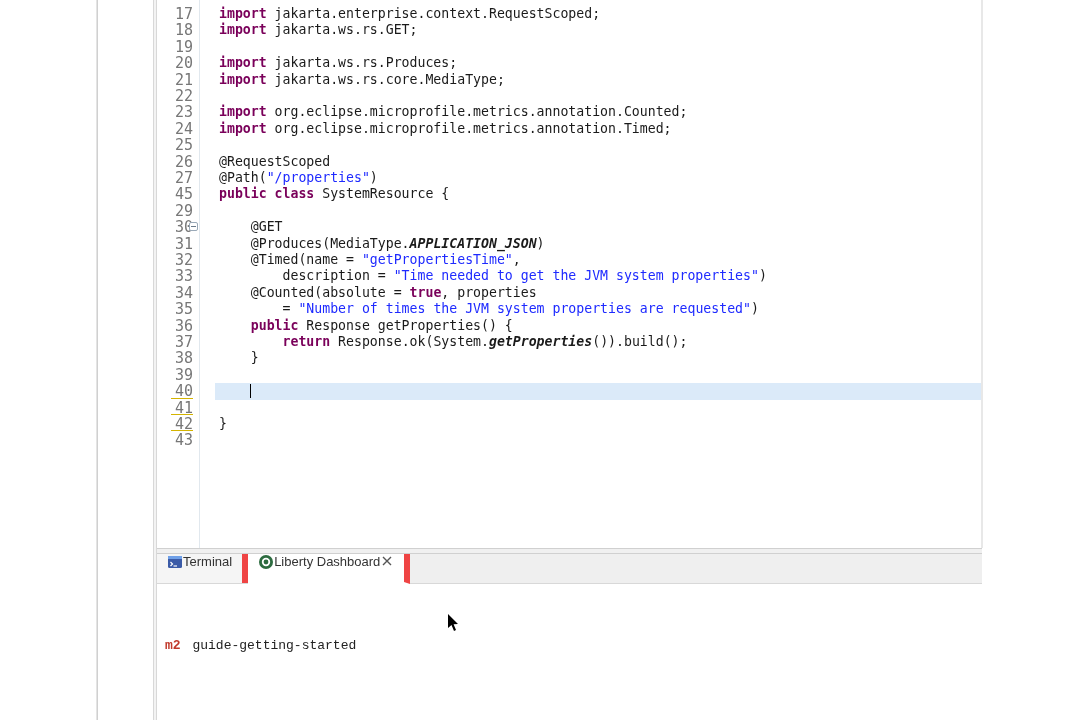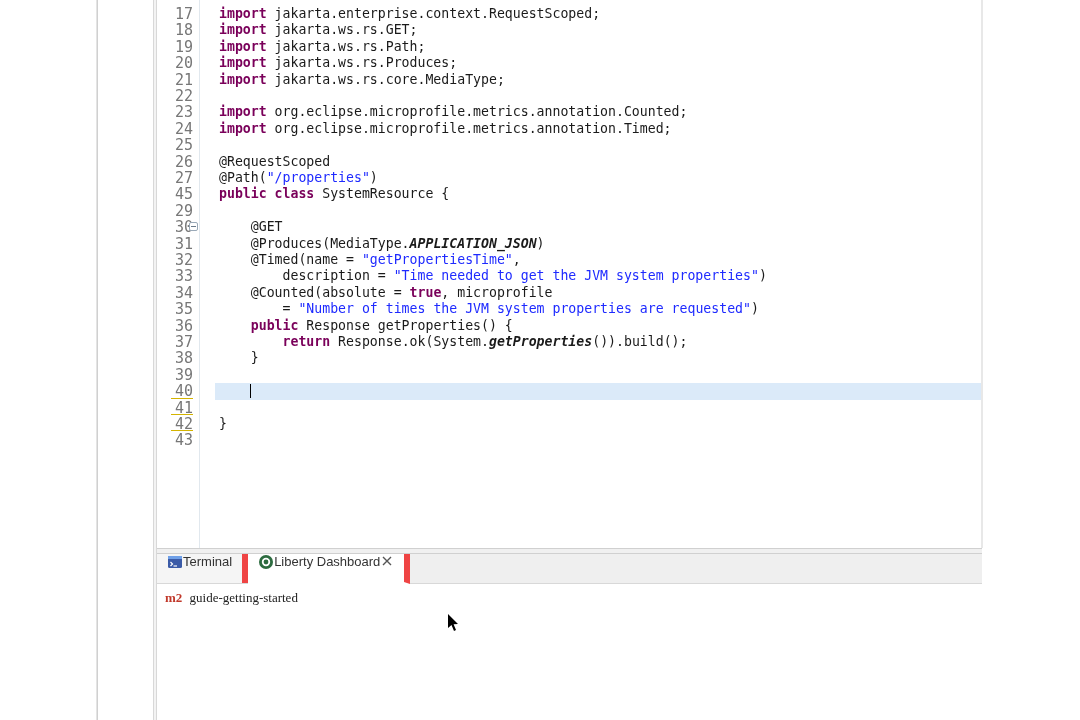--- a/index.html
+++ b/index.html
@@ -24,21 +24,21 @@
   .warn { position: absolute; width: 22px; height: 1px; border-bottom: 1.5px solid #d4b400; }
   .cursor { display: inline-block; width: 0px; height: 14px; border-left: 1.5px solid #000; vertical-align: middle; margin-left: -1px; }
   .hsep { position: absolute; left: 157px; right: 98px; top: 548px; height: 6px; background: #f0f0f0; border-top: 1px solid #d0d0d0; border-bottom: 1px solid #d0d0d0; }
   .panel { position: absolute; left: 157px; right: 98px; top: 554px; bottom: 0; background: #fff; }
   .tabbar { height: 30px; background: #efefef; border-bottom: 1px solid #d8d8d8; display: flex; align-items: stretch; font-family: -apple-system, Helvetica, Arial, sans-serif; font-size: 13px; }
   .tab { display: flex; align-items: flex-start; padding: 0 10px; border-right: 6px solid #ef4444; color: #333; cursor: default; }
   .tab.inactive { background: #f5f5f5; }
   .tab.active { background: #ffffff; border-bottom: 2px solid #fff; margin-bottom: -1px; }
   .tabicon svg { display: block; }
   .closex { width: 14px; height: 14px; display: flex; align-items: center; justify-content: center; color: #6a6a6a; }
-  .panel-body { padding: 6px 8px; font-family: Liberation Serif, serif; font-size: 13px; }
+  .panel-body { padding: 6px 8px; font-family: Liberation Mono, monospace; font-size: 13px; margin-top: 48px; }
   .m2 { color: #c1392b; font-weight: 600; margin-right: 4px; }
   .proj { color: #222; }
   .scroll-right { position: absolute; right: 97px; top: 0; width: 2px; height: 548px; background: #e8e8e8; }
   .cursor-pointer { position: absolute; width: 12px; height: 18px; pointer-events: none; }
 </style>
 </head>
 <body>
 
 <div class="frame">
   <div class="vsplit"></div>
@@ -77,36 +77,35 @@
         <div class="gline" style="position: absolute; right: 0px; left: 0px; top: 416px;">42</div>
         <div class="gline" style="position: absolute; right: 0px; left: 0px; top: 432.4px;">43</div>
         <div class="fold" style="left: 32px; top: 222.2px;"></div>
         <div class="warn" style="left: 14px; top: 397.6px;"></div>
         <div class="warn" style="left: 14px; top: 414px;"></div>
         <div class="warn" style="left: 14px; top: 430.4px;"></div>
       </div>
     <div class="code" id="code">
         <div class="row" style="position: absolute; left: 0px; right: 0px; top: 6px;"><span class="kw">import </span><span>jakarta.enterprise.context.RequestScoped;</span></div>
         <div class="row" style="position: absolute; left: 0px; right: 0px; top: 22.4px;"><span class="kw">import </span><span>jakarta.ws.rs.GET;</span></div>
-        <div class="row" style="position: absolute; left: 0px; right: 0px; top: 38.8px;"><span class="kw">import </span><span>jakarta.ws.rs.Path;</span></div>
         <div class="row" style="position: absolute; left: 0px; right: 0px; top: 55.2px;"><span class="kw">import </span><span>jakarta.ws.rs.Produces;</span></div>
         <div class="row" style="position: absolute; left: 0px; right: 0px; top: 71.6px;"><span class="kw">import </span><span>jakarta.ws.rs.core.MediaType;</span></div>
         <div class="row" style="position: absolute; left: 0px; right: 0px; top: 88px;"><span></span></div>
         <div class="row" style="position: absolute; left: 0px; right: 0px; top: 104.4px;"><span class="kw">import </span><span>org.eclipse.microprofile.metrics.annotation.Counted;</span></div>
         <div class="row" style="position: absolute; left: 0px; right: 0px; top: 120.8px;"><span class="kw">import </span><span>org.eclipse.microprofile.metrics.annotation.Timed;</span></div>
         <div class="row" style="position: absolute; left: 0px; right: 0px; top: 137.2px;"><span></span></div>
         <div class="row" style="position: absolute; left: 0px; right: 0px; top: 153.6px;"><span>@RequestScoped</span></div>
         <div class="row" style="position: absolute; left: 0px; right: 0px; top: 170px;"><span>@Path(</span><span class="str">"/properties"</span><span>)</span></div>
         <div class="row" style="position: absolute; left: 0px; right: 0px; top: 186.4px;"><span class="kw">public class </span><span>SystemResource {</span></div>
         <div class="row" style="position: absolute; left: 0px; right: 0px; top: 202.8px;"><span></span></div>
         <div class="row" style="position: absolute; left: 0px; right: 0px; top: 219.2px;"><span>    @GET</span></div>
         <div class="row" style="position: absolute; left: 0px; right: 0px; top: 235.6px;"><span>    @Produces(MediaType.</span><span class="type">APPLICATION_JSON</span><span>)</span></div>
         <div class="row" style="position: absolute; left: 0px; right: 0px; top: 252px;"><span>    @Timed(name = </span><span class="str">"getPropertiesTime"</span><span>,</span></div>
         <div class="row" style="position: absolute; left: 0px; right: 0px; top: 268.4px;"><span>        description = </span><span class="str">"Time needed to get the JVM system properties"</span><span>)</span></div>
-        <div class="row" style="position: absolute; left: 0px; right: 0px; top: 284.8px;"><span>    @Counted(absolute = </span><span class="kw">true</span><span>, microprofile</span></div>
+        <div class="row" style="position: absolute; left: 0px; right: 0px; top: 284.8px;"><span>    @Counted(absolute = </span><span class="kw">true</span><span>, properties</span></div>
         <div class="row" style="position: absolute; left: 0px; right: 0px; top: 301.2px;"><span>        = </span><span class="str">"Number of times the JVM system properties are requested"</span><span>)</span></div>
         <div class="row" style="position: absolute; left: 0px; right: 0px; top: 317.6px;"><span>    </span><span class="kw">public </span><span>Response getProperties() {</span></div>
         <div class="row" style="position: absolute; left: 0px; right: 0px; top: 334px;"><span>        </span><span class="kw">return </span><span>Response.ok(System.</span><span class="type">getProperties</span><span>()).build();</span></div>
         <div class="row" style="position: absolute; left: 0px; right: 0px; top: 350.4px;"><span>    }</span></div>
         <div class="row" style="position: absolute; left: 0px; right: 0px; top: 366.8px;"><span></span></div>
         <div class="row hl" style="position: absolute; left: 0px; right: 0px; top: 383.2px;"><span>    </span><span class="cursor"></span></div>
         <div class="row" style="position: absolute; left: 0px; right: 0px; top: 399.6px;"><span></span></div>
         <div class="row" style="position: absolute; left: 0px; right: 0px; top: 416px;"><span>}</span></div>
         <div class="row" style="position: absolute; left: 0px; right: 0px; top: 432.4px;"><span></span></div>
       </div>

